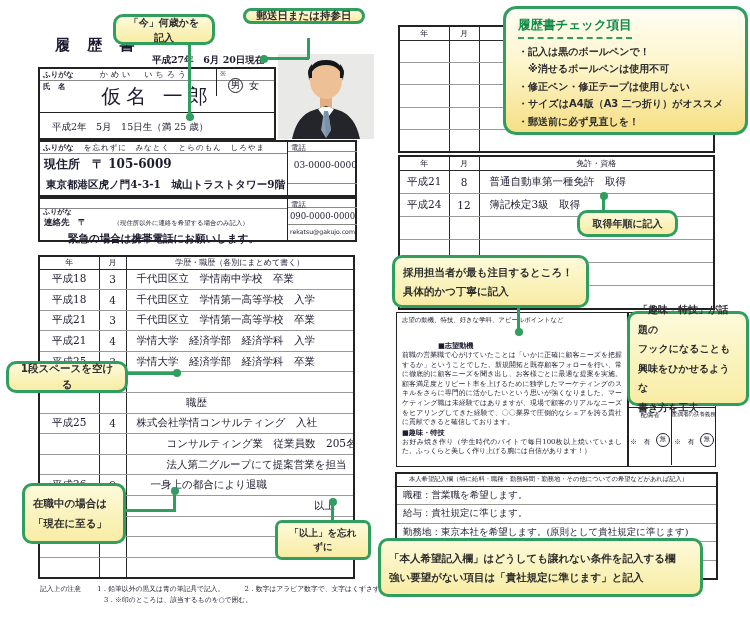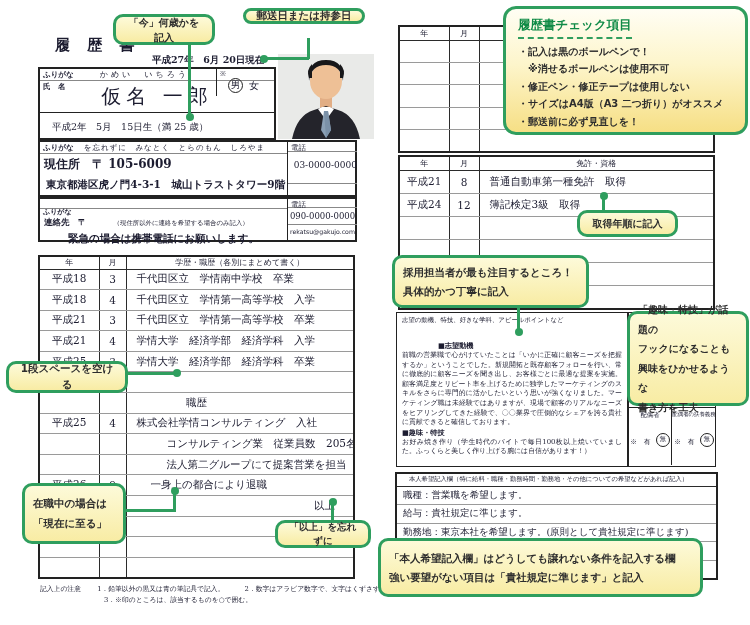--- a/index.html
+++ b/index.html
@@ -385,21 +385,21 @@
 
   <div class="co" style="left:6px;top:361px;width:122px;height:32px;font-size:10.5px;">
     <span>1段スペースを空ける</span>
   </div>
 
   <div class="co multi" style="left:22px;top:483px;width:104px;height:61px;font-size:10.5px;line-height:1.9;justify-content:center;">
     <div>在職中の場合は</div>
     <div>「現在に至る」</div>
   </div>
 
-  <div class="co" style="left:275px;top:520px;width:96px;height:28px;font-size:9.5px;">
+  <div class="co" style="left:275px;top:520px;width:96px;height:40px;font-size:9.5px;border-radius:7px;">
     <span>「以上」を忘れずに</span>
   </div>
 
   <div class="co" style="left:577px;top:210px;width:101px;height:27px;font-size:10px;">
     <span>取得年順に記入</span>
   </div>
 
   <div class="co multi" style="left:392px;top:255px;width:197px;height:53px;font-size:10.5px;line-height:1.8;justify-content:center;">
     <div>採用担当者が最も注目するところ！</div>
     <div>具体的かつ丁寧に記入</div>

